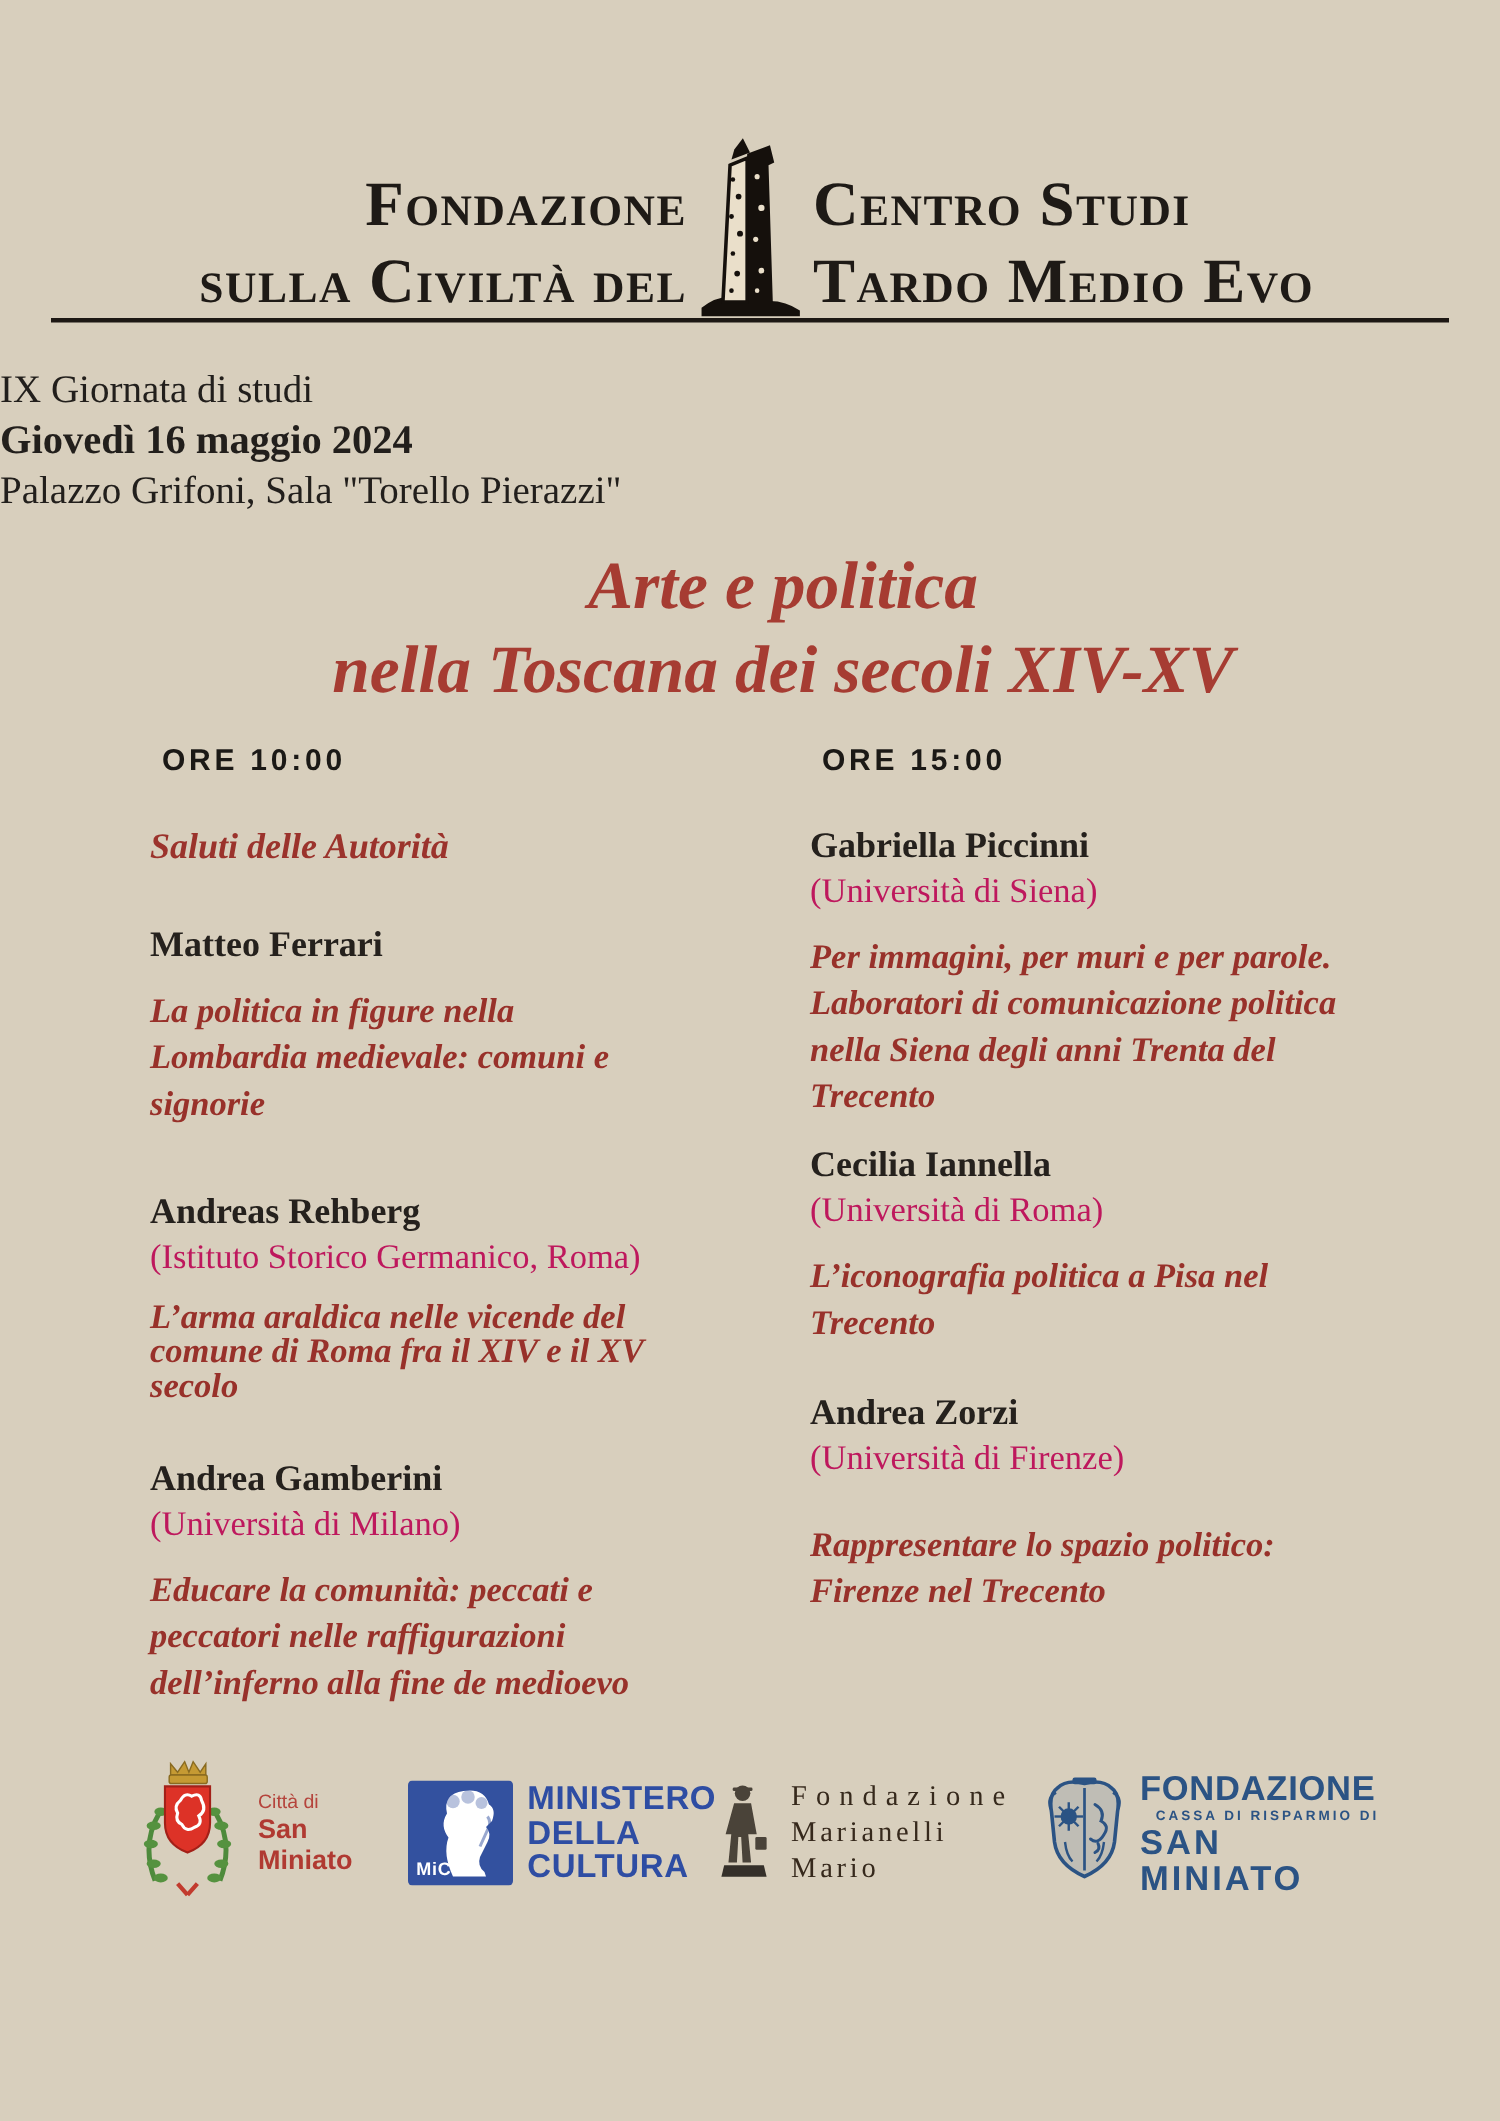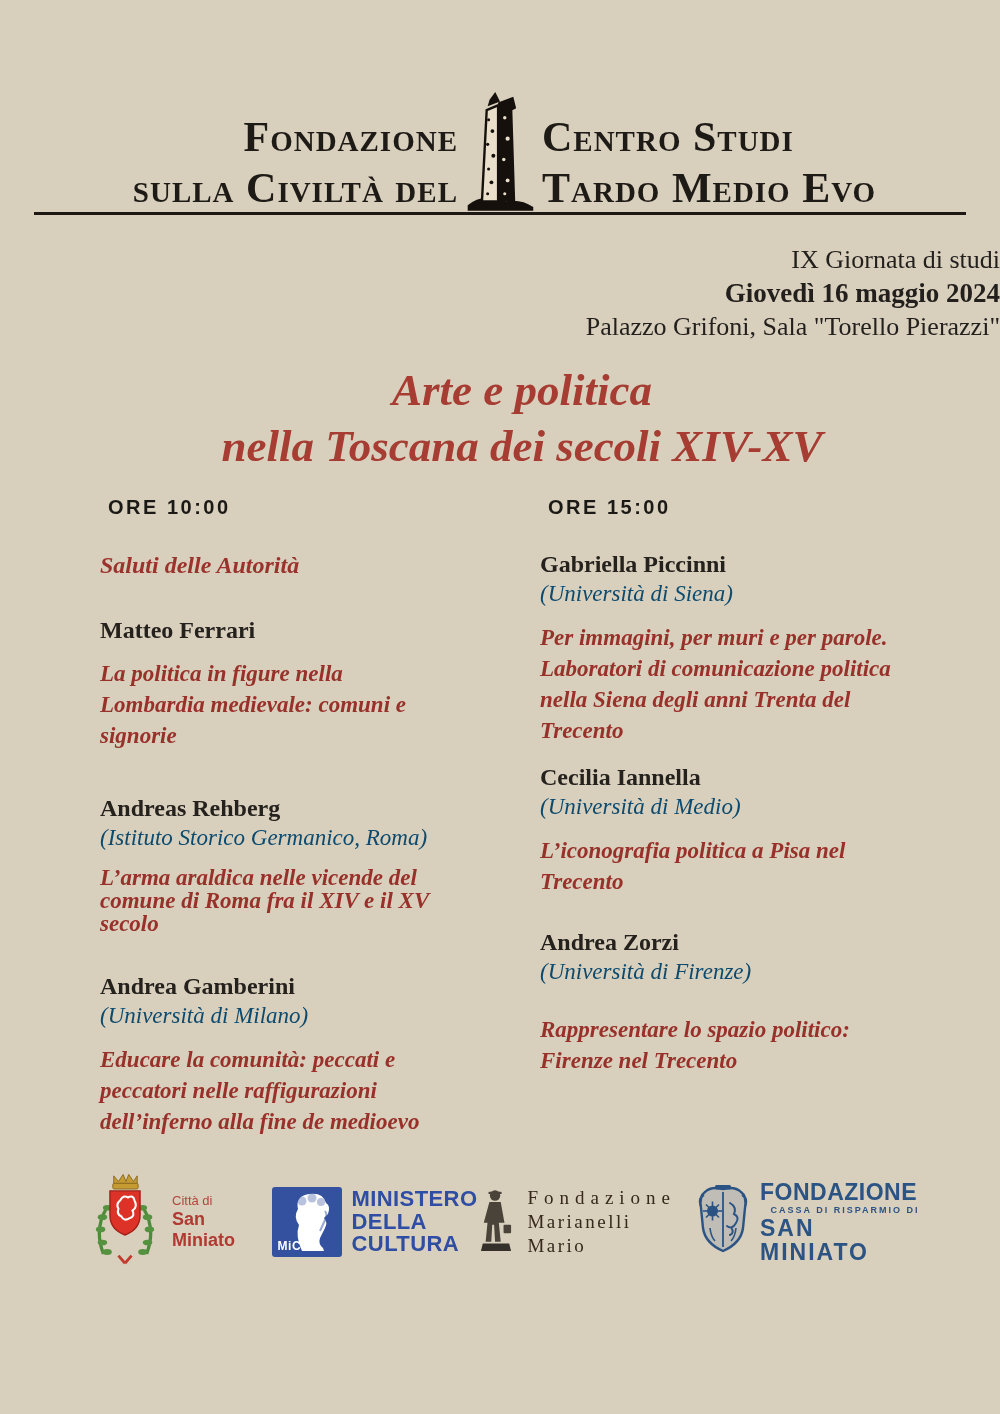--- a/index.html
+++ b/index.html
@@ -23,41 +23,41 @@
   }
   .org-block {
     font-variant:small-caps; font-weight:600; font-size:42px; line-height:51px;
     letter-spacing:1px; color:#1e1a16; white-space:nowrap;
   }
   .org-left  { width:432px; text-align:right; }
   .org-right { width:432px; text-align:left; }
   .tower-wrap { width:76px; display:flex; justify-content:center; margin:0 4px; }
   .rule { position:absolute; top:212px; left:34px; right:34px; height:3px; background:#1d1814; }
   
-  .event-info { position:absolute; top:243px; left:0; right:0; text-align:right; }
+  .event-info { position:absolute; top:243px; left:0; right:0; text-align:left; }
   .event-series { font-size:26px; line-height:33px; }
   .event-date   { font-size:27px; line-height:34px; font-weight:bold; }
   .event-venue  { font-size:26px; line-height:33px; }
   .event-title  {
     position:absolute; top:362px; left:0; right:0; text-align:center;
     color:#a63c32; font-style:italic; font-weight:bold; font-size:45px; line-height:56px;padding-left:44px;
   }
   
   .col { position:absolute; top:496px; }
   .col-left  { left:100px; width:412px; }
   .col-right { left:540px; width:432px; }
   .ore {
     font-family:"Liberation Sans", sans-serif; font-weight:bold; font-size:20px;
     letter-spacing:2.5px; color:#1b1916; padding-left:8px;
   }
   .opening {
     margin-top:33px; color:#9b332c; font-style:italic; font-weight:bold; font-size:24px;
   }
   .talk .speaker { font-weight:bold; font-size:24px; line-height:30px; color:#25211d; }
-  .talk .affil   { font-style:italic; font-size:23px; line-height:30px; color:#0c4a6e; }
+  .talk .affil   { font-size:23px; line-height:30px; color:#be185d; }
   .talk-title {
     margin-top:13px; color:#98312a; font-style:italic; font-weight:bold; font-size:23px;
   }
   .lh-loose { line-height:31px; }
   .lh-tight { line-height:23px; }
   .mt-36 { margin-top:36px; } .mt-40 { margin-top:42px; } .mt-30 { margin-top:30px; }
   .mt-34 { margin-top:16px; } .mt-title-big { margin-top:27px; }
   
   .logos {
     position:absolute; top:1162px; left:0; right:0; height:120px;
@@ -176,21 +176,21 @@
       <div class="talk-title lh-loose">
         <div>Per immagini, per muri e per parole.</div>
         <div>Laboratori di comunicazione politica</div>
         <div>nella Siena degli anni Trenta del</div>
         <div>Trecento</div>
       </div>
     </div>
 
     <div class="talk mt-34">
       <div class="speaker">Cecilia Iannella</div>
-      <div class="affil">(Università di Medio)</div>
+      <div class="affil">(Università di Roma)</div>
       <div class="talk-title lh-loose">
         <div>L’iconografia politica a Pisa nel</div>
         <div>Trecento</div>
       </div>
     </div>
 
     <div class="talk mt-30">
       <div class="speaker">Andrea Zorzi</div>
       <div class="affil">(Università di Firenze)</div>
       <div class="talk-title lh-loose mt-title-big">

